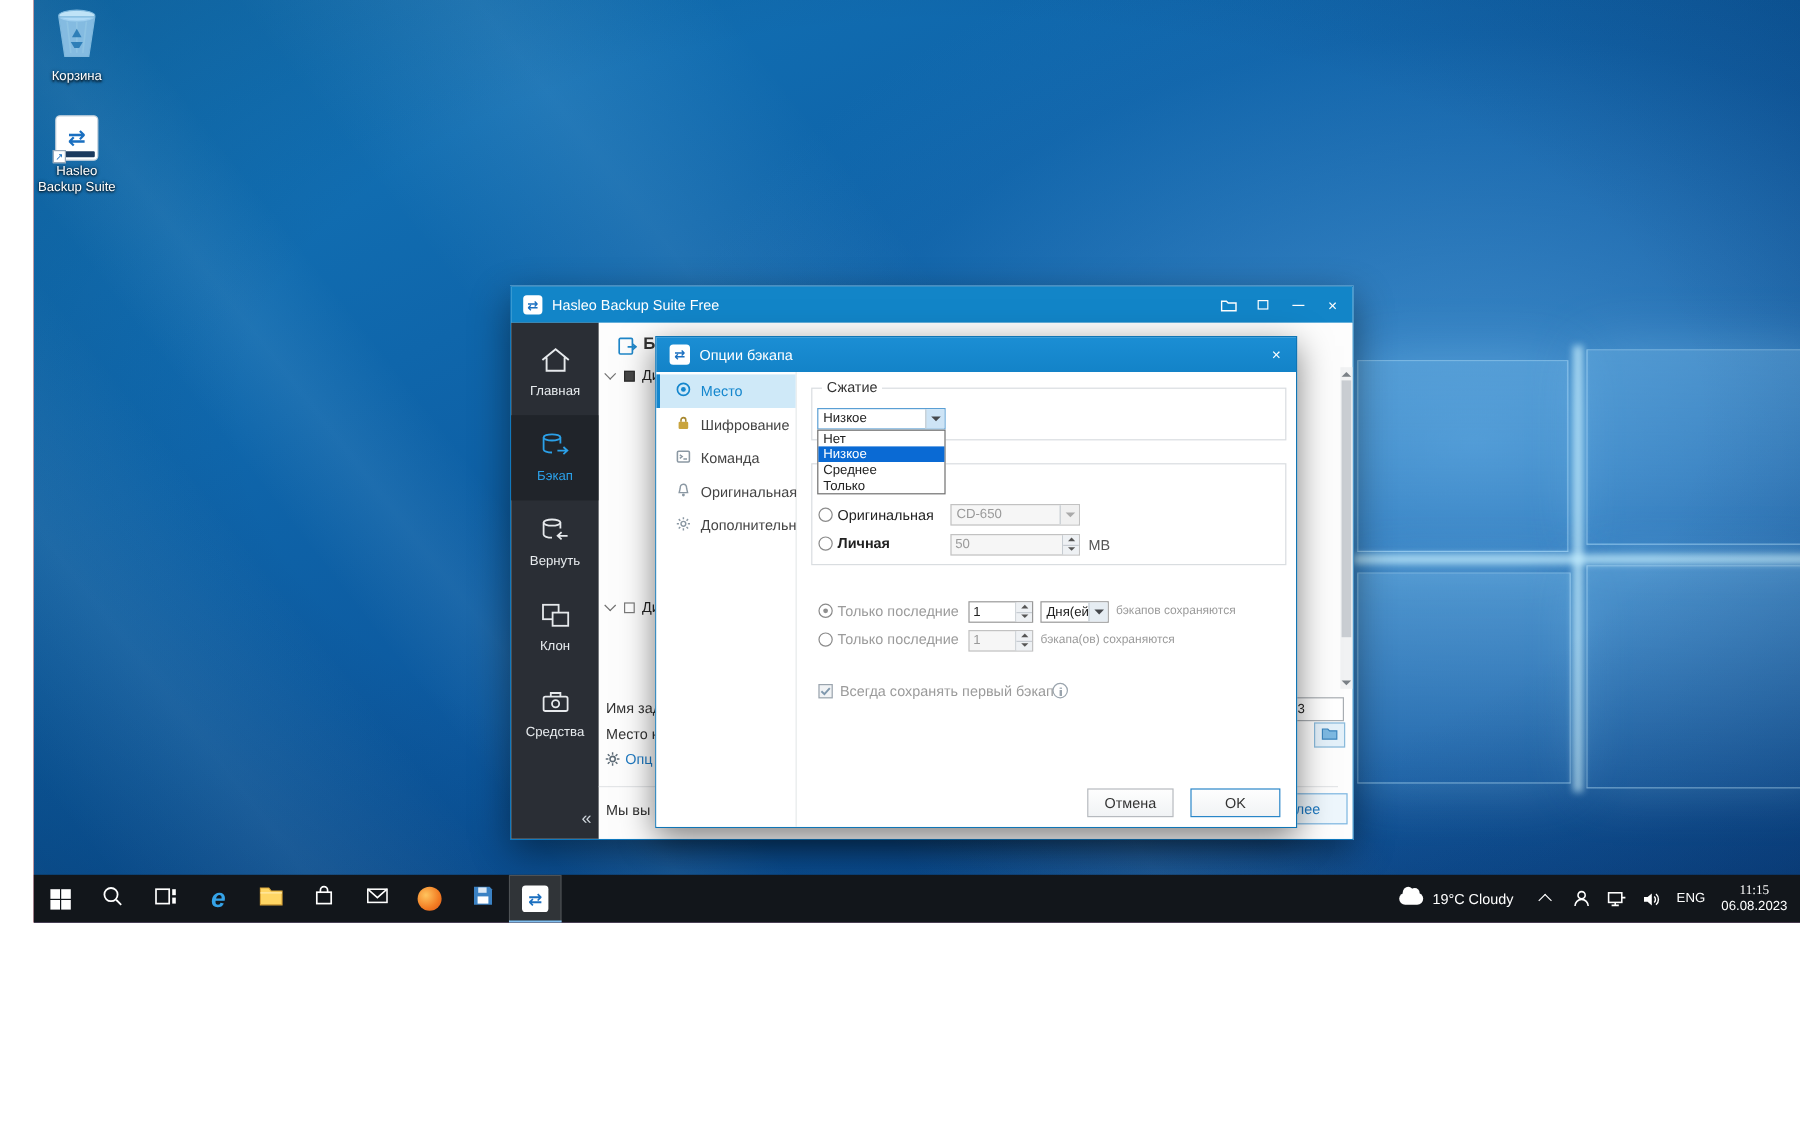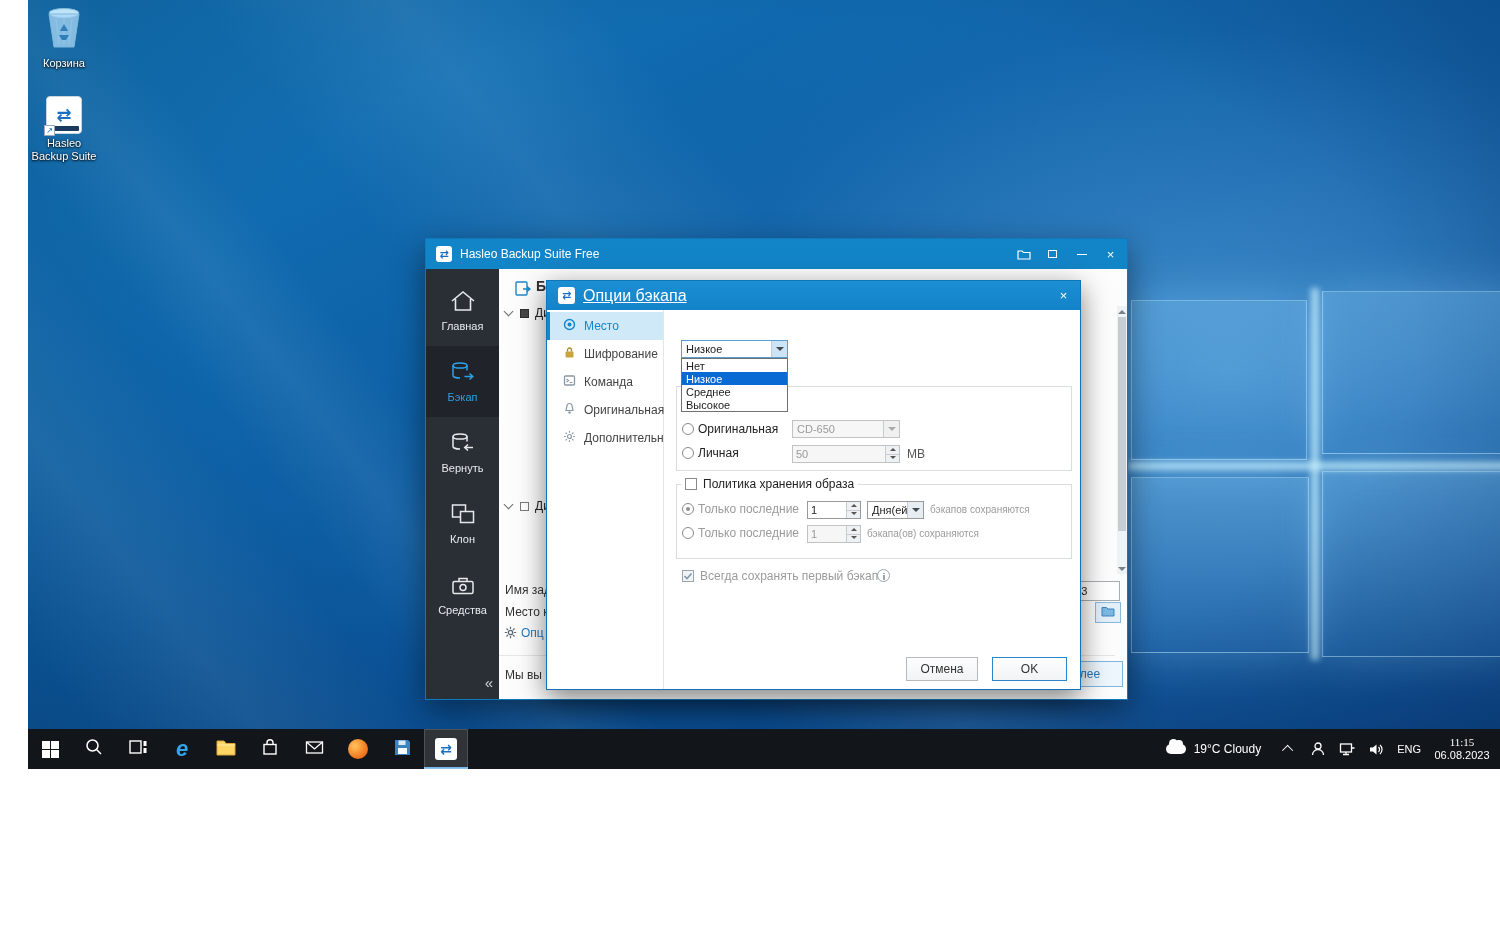--- a/index.html
+++ b/index.html
@@ -290,21 +290,21 @@
         <div class="scroll-arrow" style="bottom:0;">
             <span class="tri-down"></span>
           </div>
       </div>
     </div>
   </div>
 
   <div id="dialog">
     <div id="dialog-titlebar">
       <span class="hasleo-chip" style="width:17px;height:17px;margin-left:11px;font-size:11px;">⇄</span>
-      <span style="font-size:16px;color:#fff;margin-left:8px;text-decoration:underline;">Опции бэкапа</span>
+      <span style="font-size:12px;color:#fff;margin-left:8px;">Опции бэкапа</span>
       <span class="win-btn" style="position:absolute;right:2px;top:0;height:29px;">×</span>
     </div>
 
     <div id="dialog-nav">
       <div class="dnav-item sel">
         <span>
           <svg width="13" height="13" viewBox="0 0 13 13">
               <circle cx="6.5" cy="6.5" r="5" fill="none" stroke="#1486cd" stroke-width="1.4"></circle>
               <circle cx="6.5" cy="6.5" r="2" fill="#1486cd"></circle>
             </svg>
@@ -344,56 +344,53 @@
               <circle cx="6.5" cy="6.5" r="2" fill="none" stroke="#8b98a3" stroke-width="1.2"></circle>
               <path d="M6.5 1 V2.8 M6.5 10.2 V12 M1 6.5 H2.8 M10.2 6.5 H12 M2.6 2.6 L3.9 3.9 M9.1 9.1 l1.3 1.3 M10.4 2.6 L9.1 3.9 M3.9 9.1 L2.6 10.4" stroke="#8b98a3" stroke-width="1.2"></path>
             </svg>
         </span>
         <span>Дополнительно</span>
       </div>
     </div>
 
     <div id="dialog-content">
 
+      <div class="groupbox" style="left:12px;top:13px;width:396px;height:44px;">
+        <span class="legend">Сжатие</span>
+      </div>
       <div class="combo" style="left:17px;top:30px;width:107px;height:18px;border-color:#5a9fd4;">
         <span class="val">Низкое</span>
         <span class="arrow" style="background:#cde4f6;"></span>
       </div>
 
       <div class="ddlist" style="left:17px;top:48px;width:107px;">
         <div class="opt">Нет</div>
         <div class="opt sel">Низкое</div>
         <div class="opt">Среднее</div>
-        <div class="opt">Высокое</div>
+        <div class="opt">Только</div>
       </div>
 
       <div class="groupbox" style="left:12px;top:76px;width:396px;height:85px;"></div>
       <span class="radio" style="left:18px;top:113px;"></span>
       <span class="dlabel" style="left:34px;top:112px;">Оригинальная</span>
       <div class="combo disabled" style="left:128px;top:110px;width:108px;height:18px;">
         <span class="val">CD-650</span>
         <span class="arrow"></span>
       </div>
       <span class="radio" style="left:18px;top:137px;"></span>
-      <span class="dlabel" style="left:34px;top:136px;">Личная</span>
+      <span class="dlabel" style="left:34px;top:136px;font-weight:bold;">Личная</span>
       <div class="spin disabled" style="left:128px;top:135px;width:108px;height:18px;">
         <span class="val">50</span>
         <span class="btns">
             <span class="up"></span>
             <span class="down"></span>
           </span>
       </div>
       <span class="dlabel" style="left:243px;top:137px;color:#555;">MB</span>
 
-      <div class="groupbox" style="left:12px;top:174px;width:396px;height:75px;">
-        <span class="legend" style="left:4px;">
-          <span class="cb" style="position:relative;"></span>
-          <span style="color:#222;">Политика хранения образа</span>
-        </span>
-      </div>
 
       <span class="radio dot" style="left:18px;top:193px;"></span>
       <span class="glabel" style="left:34px;top:192px;">Только последние</span>
       <div class="spin" style="left:143px;top:191px;width:54px;height:18px;">
         <span class="val">1</span>
         <span class="btns">
             <span class="up"></span>
             <span class="down"></span>
           </span>
       </div>

